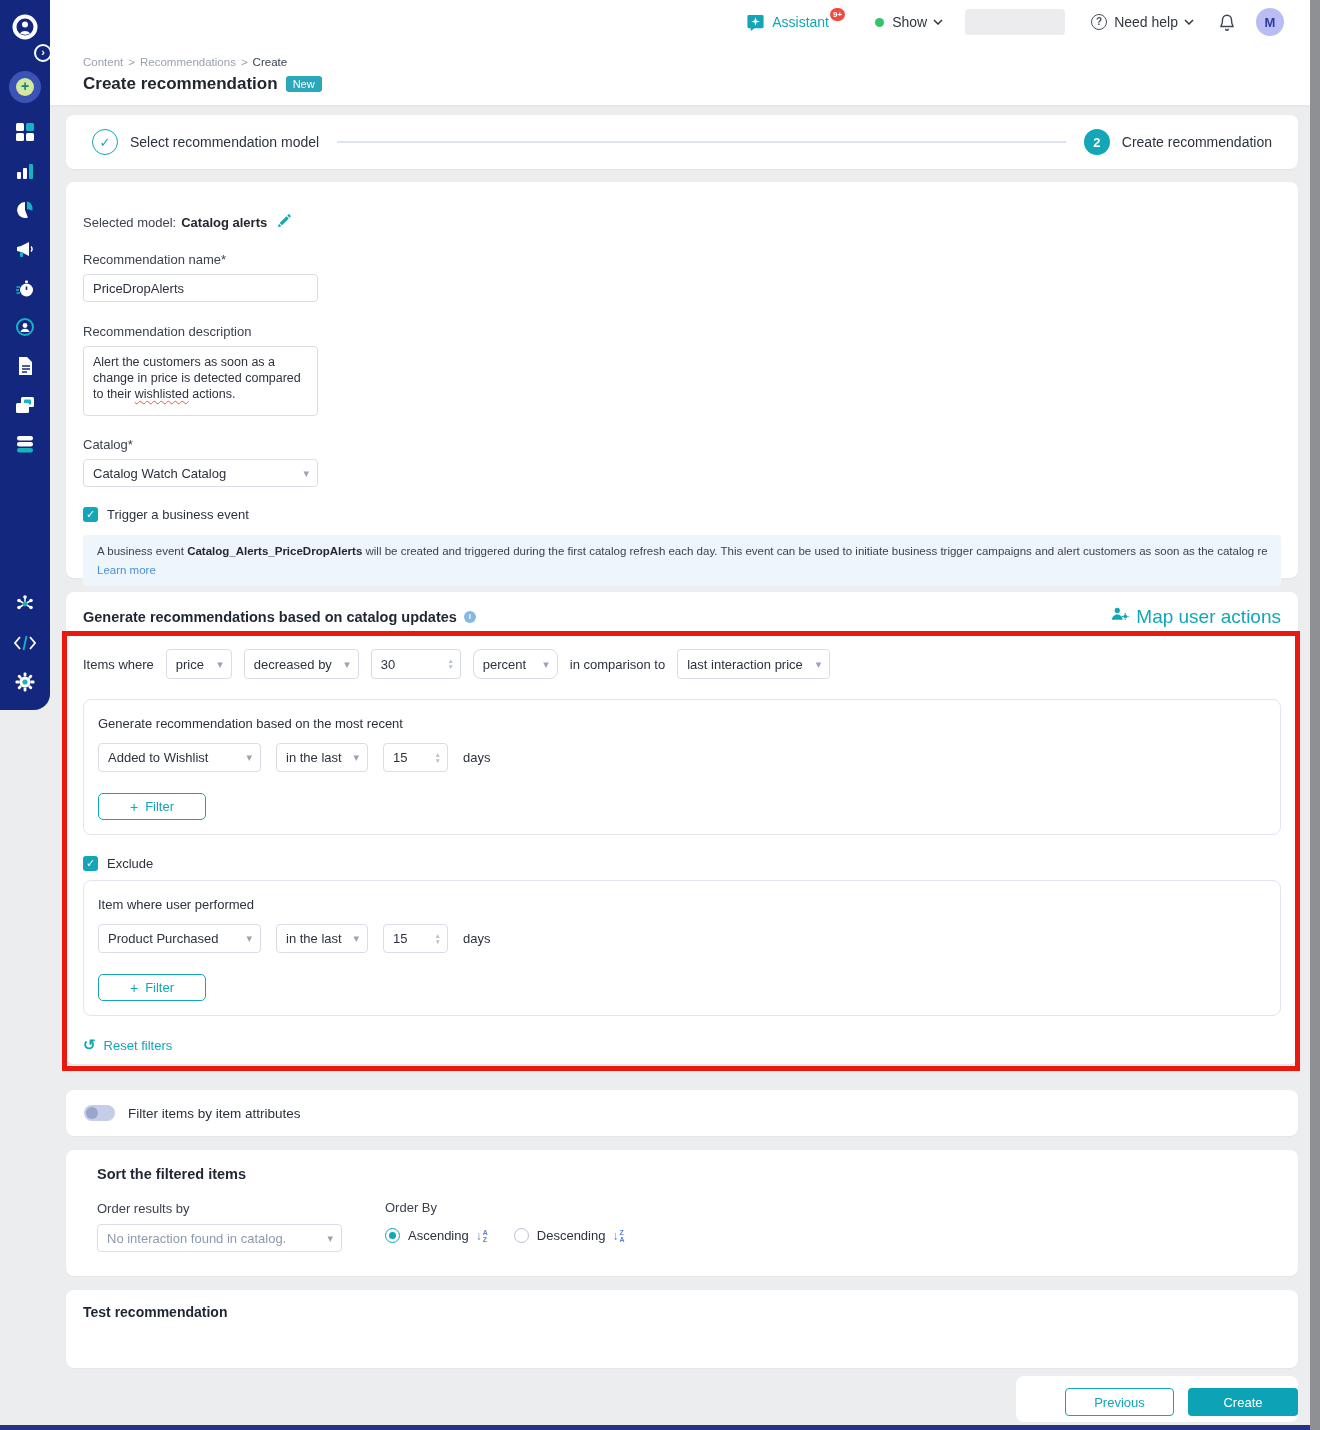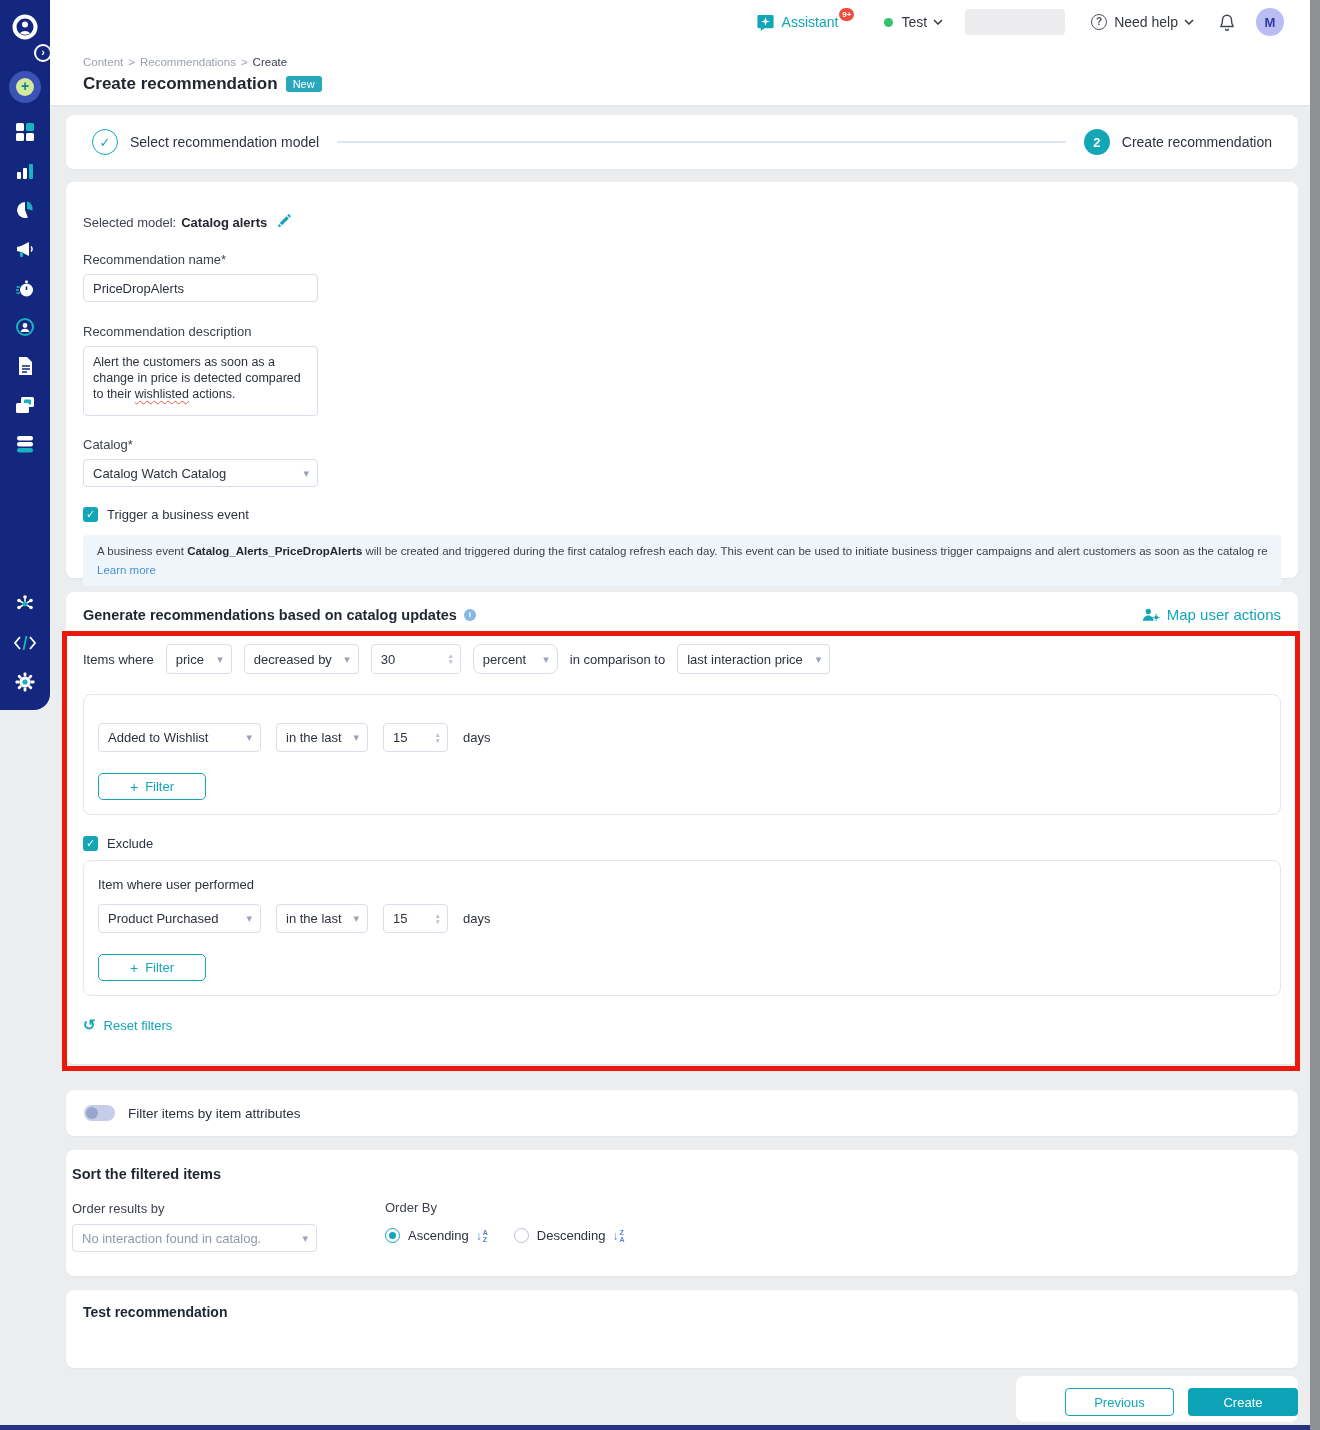--- a/index.html
+++ b/index.html
@@ -93,21 +93,21 @@
   .info-line b { color:#23272f; }
   .learn-more { margin-top:7px; font-size:11.5px; color:#4a90d9; }
 
   
   .gen-card { top:592px; height:472px; padding:14px 17px 0 17px; }
   .gen-head { display:flex; align-items:center; justify-content:space-between; }
   .gen-title-wrap { display:flex; align-items:center; }
   .gen-title { font-size:14.5px; font-weight:bold; color:#1f2633; }
   .info-dot { margin-left:7px; width:12px; height:12px; border-radius:50%; background:#85b8e4; color:#fff;
               font-size:8px; font-weight:bold; text-align:center; line-height:12px; }
-  .map-actions { display:flex; align-items:center; color:#12a6b7; font-size:15px; }
+  .map-actions { display:flex; color:#12a6b7; font-size:19px; }
   .map-actions svg { margin-right:7px; }
   .cond-row { margin-top:21px; display:flex; align-items:center; gap:12px; font-size:13px; color:#2c323e; }
   .cond-row .select { height:30px; }
   .w66 { width:66px; } .w115 { width:115px;align-items:center; } .w85 { width:85px;border-radius:8px; } .w153 { width:153px; }
   .w183 { width:163px; } .w92 { width:92px; }
   .numbox { border:1px solid #d8dde8; border-radius:4px; height:30px; background:#fff;
             display:flex; align-items:center; justify-content:space-between; padding:0 6px 0 9px;
             font-size:13px; color:#2c323e; }
   .n90 { width:90px; } .n65 { width:65px;justify-content:space-between; }
   .spin { display:flex; flex-direction:column; line-height:6px; color:#b9c0cc; font-size:6.5px; }
@@ -127,21 +127,21 @@
   .annotation { position:absolute; left:62px; top:631px; width:1238px; height:440px;
                 border:5px solid #e9190e; z-index:50; pointer-events:none; }
 
   
   .toggle-card { top:1090px; height:46px; display:flex; align-items:center; padding:0 18px; }
   .toggle { width:31px; height:16px; border-radius:9px; background:#c6cde8; position:relative; flex:none; }
   .toggle .knob { position:absolute; left:2px; top:2px; width:12px; height:12px; border-radius:50%; background:#98a5cc; }
   .toggle-label { margin-left:13px; font-size:13.5px; color:#2a313d; }
 
   
-  .sort-card { top:1150px; height:126px; padding:16px 17px 0 6px; }
+  .sort-card { top:1150px; height:126px; padding:16px 17px 0 31px; }
   .sort-title { font-size:14.5px; font-weight:bold; color:#1f2633; }
   .sort-left-label { margin-top:19px; font-size:13px; color:#3c424e; }
   .sel-245 { margin-top:8px; width:245px; color:#8d99b0; }
   .sort-right { position:absolute; left:319px; top:50px; }
   .orderby-label { font-size:13px; color:#3c424e; }
   .radio-row { margin-top:13px; display:flex; align-items:center; font-size:13px; color:#2c323e; }
   .radio { width:15px; height:15px; border-radius:50%; border:1.5px solid #b9c2d0; position:relative; flex:none; background:#fff; }
   .radio.checked { border-color:#12a6b7; }
   .radio.checked .dot { position:absolute; left:2.5px; top:2.5px; width:7px; height:7px; border-radius:50%; background:#12a6b7; }
   .radio-label { margin-left:8px; }
@@ -293,21 +293,21 @@
     <div class="item assistant">
       <svg width="19" height="19" viewBox="0 0 20 20">
           <path d="M3 2h14a1.5 1.5 0 0 1 1.5 1.5v11a1.5 1.5 0 0 1-1.5 1.5H9l-4 3v-3H3a1.5 1.5 0 0 1-1.5-1.5v-11A1.5 1.5 0 0 1 3 2z" fill="#12a6b7"></path>
           <path d="M10 4.5l1.1 3.4 3.4 1.1-3.4 1.1L10 13.5 8.9 10.1 5.5 9l3.4-1.1z" fill="#fff"></path>
         </svg>
       <span class="assistant-txt">Assistant</span>
       <span class="assist-badge">9+</span>
     </div>
     <div class="item live">
       <span class="live-dot"></span>
-      <span>Test</span>
+      <span>Show</span>
       <svg class="chev-svg" width="10" height="6">
           <polyline points="1,1 5,5 9,1" fill="none" stroke="#33383f" stroke-width="1.5"></polyline>
         </svg>
     </div>
     <div class="item redacted"></div>
     <div class="item needhelp">
       <span class="qmark">?</span>
       <span>Need help</span>
       <svg class="chev-svg" width="10" height="6">
           <polyline points="1,1 5,5 9,1" fill="none" stroke="#33383f" stroke-width="1.5"></polyline>
@@ -417,20 +417,21 @@
           <span class="chev">▾</span>
       </div>
       <span>in comparison to</span>
       <div class="select w153">
         <span>last interaction price</span>
           <span class="chev">▾</span>
       </div>
     </div>
 
     <div class="inner-box">
+      <div class="inner-label">Generate recommendation based on the most recent</div>
       <div class="inner-row">
         <div class="select w183">
           <span>Added to Wishlist</span>
             <span class="chev">▾</span>
         </div>
         <div class="select w92">
           <span>in the last</span>
             <span class="chev">▾</span>
         </div>
         <div class="numbox n65">

